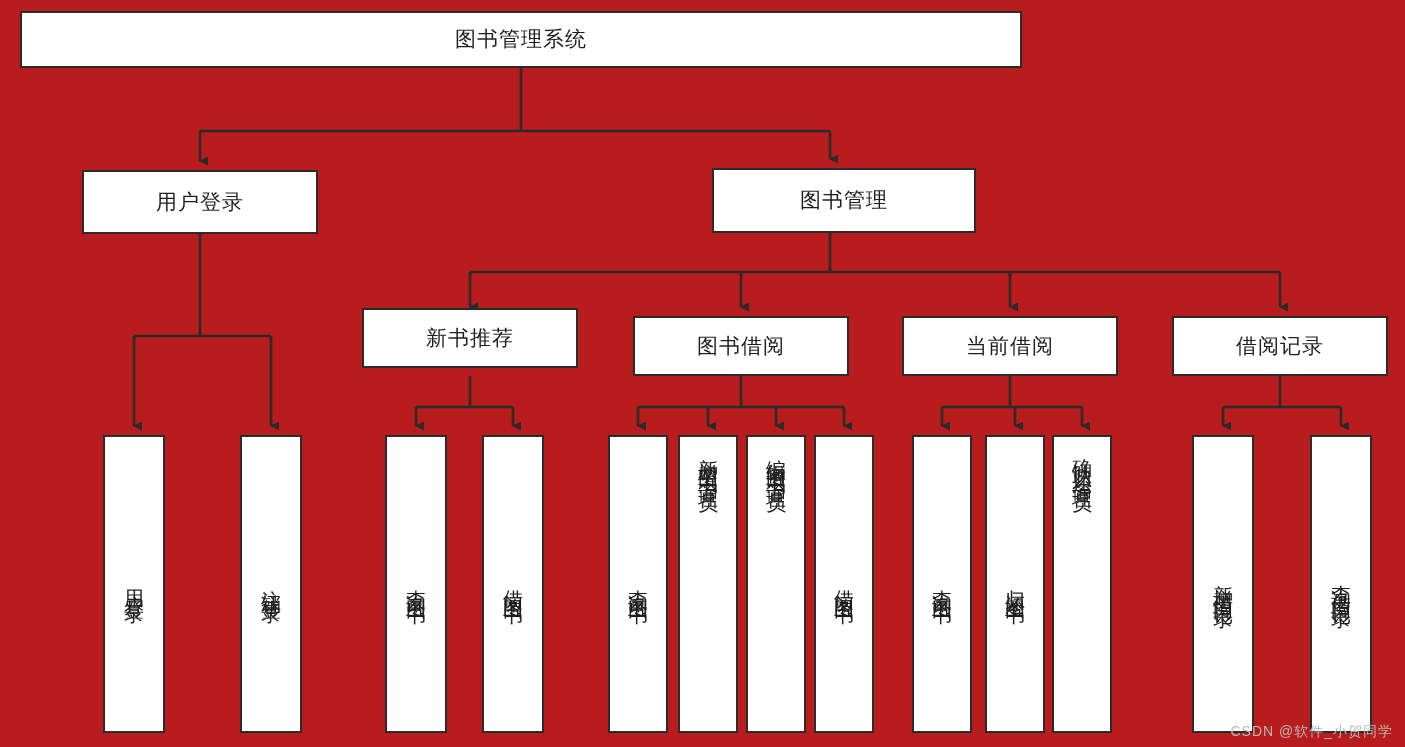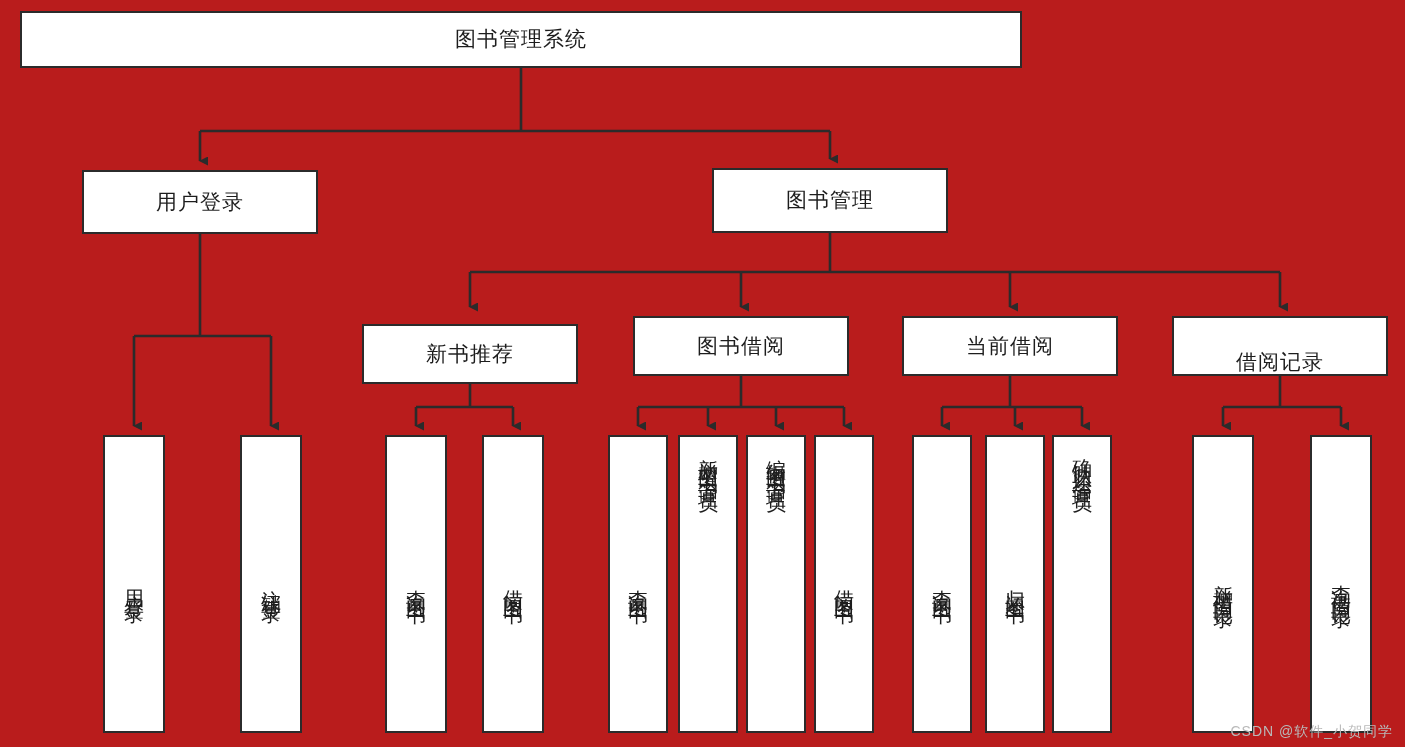--- a/index.html
+++ b/index.html
@@ -120,34 +120,34 @@
     </g>
   </svg>
 
   <div class="node-box" id="node-root" style="left: 20px; top: 11px; width: 1002px; height: 57px;">
     <span class="node-label">图书管理系统</span>
   </div>
 
   <div class="node-box" id="node-l2-0" style="left: 82px; top: 170px; width: 236px; height: 64px;">
     <span class="node-label">用户登录</span>
   </div>
-  <div class="node-box" id="node-l2-1" style="left: 712px; top: 168px; width: 236px; height: 65px;">
+  <div class="node-box" id="node-l2-1" style="left: 712px; top: 168px; width: 264px; height: 65px;">
     <span class="node-label">图书管理</span>
   </div>
 
-  <div class="node-box" id="node-l3-0" style="left: 362px; top: 324px; width: 216px; height: 60px;">
+  <div class="node-box" id="node-l3-0" style="left: 362px; top: 308px; width: 216px; height: 60px;">
     <span class="node-label">新书推荐</span>
   </div>
   <div class="node-box" id="node-l3-1" style="left: 633px; top: 316px; width: 216px; height: 60px;">
     <span class="node-label">图书借阅</span>
   </div>
   <div class="node-box" id="node-l3-2" style="left: 902px; top: 316px; width: 216px; height: 60px;">
     <span class="node-label">当前借阅</span>
   </div>
-  <div class="node-box" id="node-l3-3" style="left: 1172px; top: 316px; width: 216px; height: 60px; align-items: flex-end;">
+  <div class="node-box" id="node-l3-3" style="left: 1172px; top: 316px; width: 216px; height: 60px;">
     <span class="node-label">借阅记录</span>
   </div>
 
   <div class="node-box leaf-box center-v" id="leaf-0" style="left: 103px; top: 435px; width: 62px; height: 298px;">
     <span class="node-label vertical">用户登录</span>
   </div>
   <div class="node-box leaf-box center-v" id="leaf-1" style="left: 240px; top: 435px; width: 62px; height: 298px;">
     <span class="node-label vertical">注销登录</span>
   </div>
   <div class="node-box leaf-box center-v" id="leaf-2" style="left: 385px; top: 435px; width: 62px; height: 298px;">

